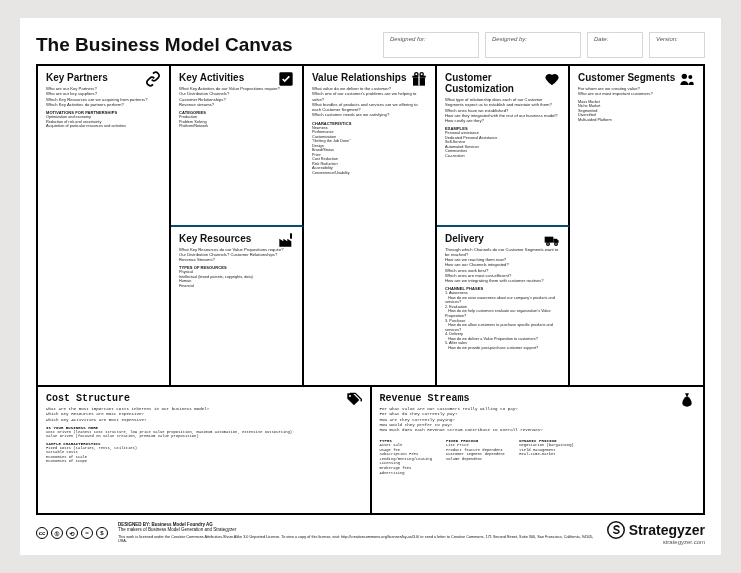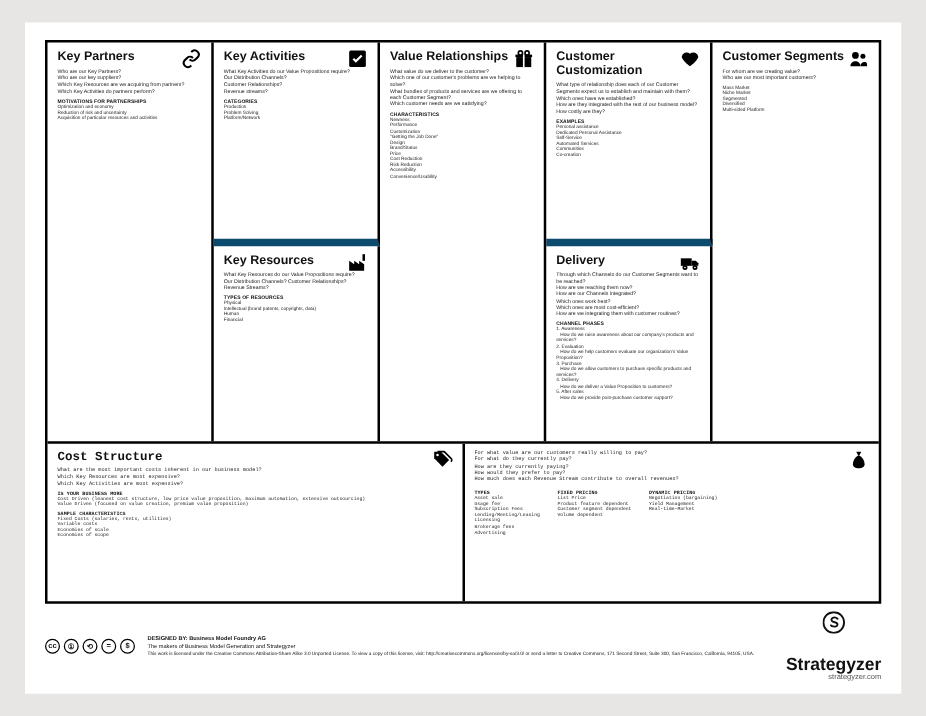--- a/index.html
+++ b/index.html
@@ -71,21 +71,21 @@
   .col-4 { flex: 1; }
   .col-5 { flex: 1; }
 
   .block {
     border-right: 2px solid #000;
     padding: 6px 8px 6px 8px;
     position: relative;
     overflow: hidden;
   }
   .col-5 .block { border-right: none; }
-  .half-top { flex: 1; border-bottom: 6px solid #0c4a6e; }
+  .half-top { flex: 1; border-bottom: 2px solid #0c4a6e; }
   .half-bot { flex: 1; }
   .full { flex: 1; }
 
   .bottom {
     height: 128px;
     display: flex;
     border-top: 2px solid #000;
   }
   .bottom .block { flex: 1; font-family: Liberation Mono, monospace; }
   .bottom .block:last-child { border-right: none; }
@@ -150,33 +150,41 @@
   }
   .credits .d1 { font-weight: 700; }
   .brand {
     display: flex;
     flex-direction: column;
     align-items: flex-end;
   }
   .brand .logo {
     display: flex;
     align-items: center;
-    gap: 16px;
+    gap: 4px;
     font-size: 14px;
     font-weight: 700;
-    flex-direction: column;
   }
   .brand .logo svg { width: 18px; height: 18px; }
   .brand .url { font-size: 6px; color: #555; }
 </style>
 </head>
 <body>
 
 <div class="sheet">
 
+  <div class="header">
+    <div class="title">The Business Model Canvas</div>
+    <div class="meta">
+      <div class="meta-field mf-designed-for">Designed for:</div>
+      <div class="meta-field mf-designed-by">Designed by:</div>
+      <div class="meta-field mf-date">Date:</div>
+      <div class="meta-field mf-version">Version:</div>
+    </div>
+  </div>
 
   <div class="canvas">
     <div class="top">
 
       <div class="col col-1">
         <div class="block full">
           <span class="icon">
             <svg viewBox="0 0 24 24" fill="none" stroke="currentColor" stroke-width="2.5">
                 <path d="M10 13a5 5 0 0 0 7 0l3-3a5 5 0 0 0-7-7l-1 1"></path>
                 <path d="M14 11a5 5 0 0 0-7 0l-3 3a5 5 0 0 0 7 7l1-1"></path>
@@ -391,20 +399,21 @@
             <div>Economies of scope</div>
           </div>
       </div>
       <div class="block">
         <span class="icon">
           <svg viewBox="0 0 24 24" fill="currentColor">
               <path d="M9 2h6l-2 4h-2z"></path>
               <path d="M12 6c5 3 7 7 7 11 0 3-3 5-7 5s-7-2-7-5c0-4 2-8 7-11z"></path>
             </svg>
         </span>
+        <h3>Revenue Streams</h3>
         <div class="q">
             <div>For what value are our customers really willing to pay?</div>
             <div>For what do they currently pay?</div>
             <div>How are they currently paying?</div>
             <div>How would they prefer to pay?</div>
             <div>How much does each Revenue Stream contribute to overall revenues?</div>
           </div>
         <div style="display:flex;gap:14px;">
           <div>
             <div class="sh">Types</div>

